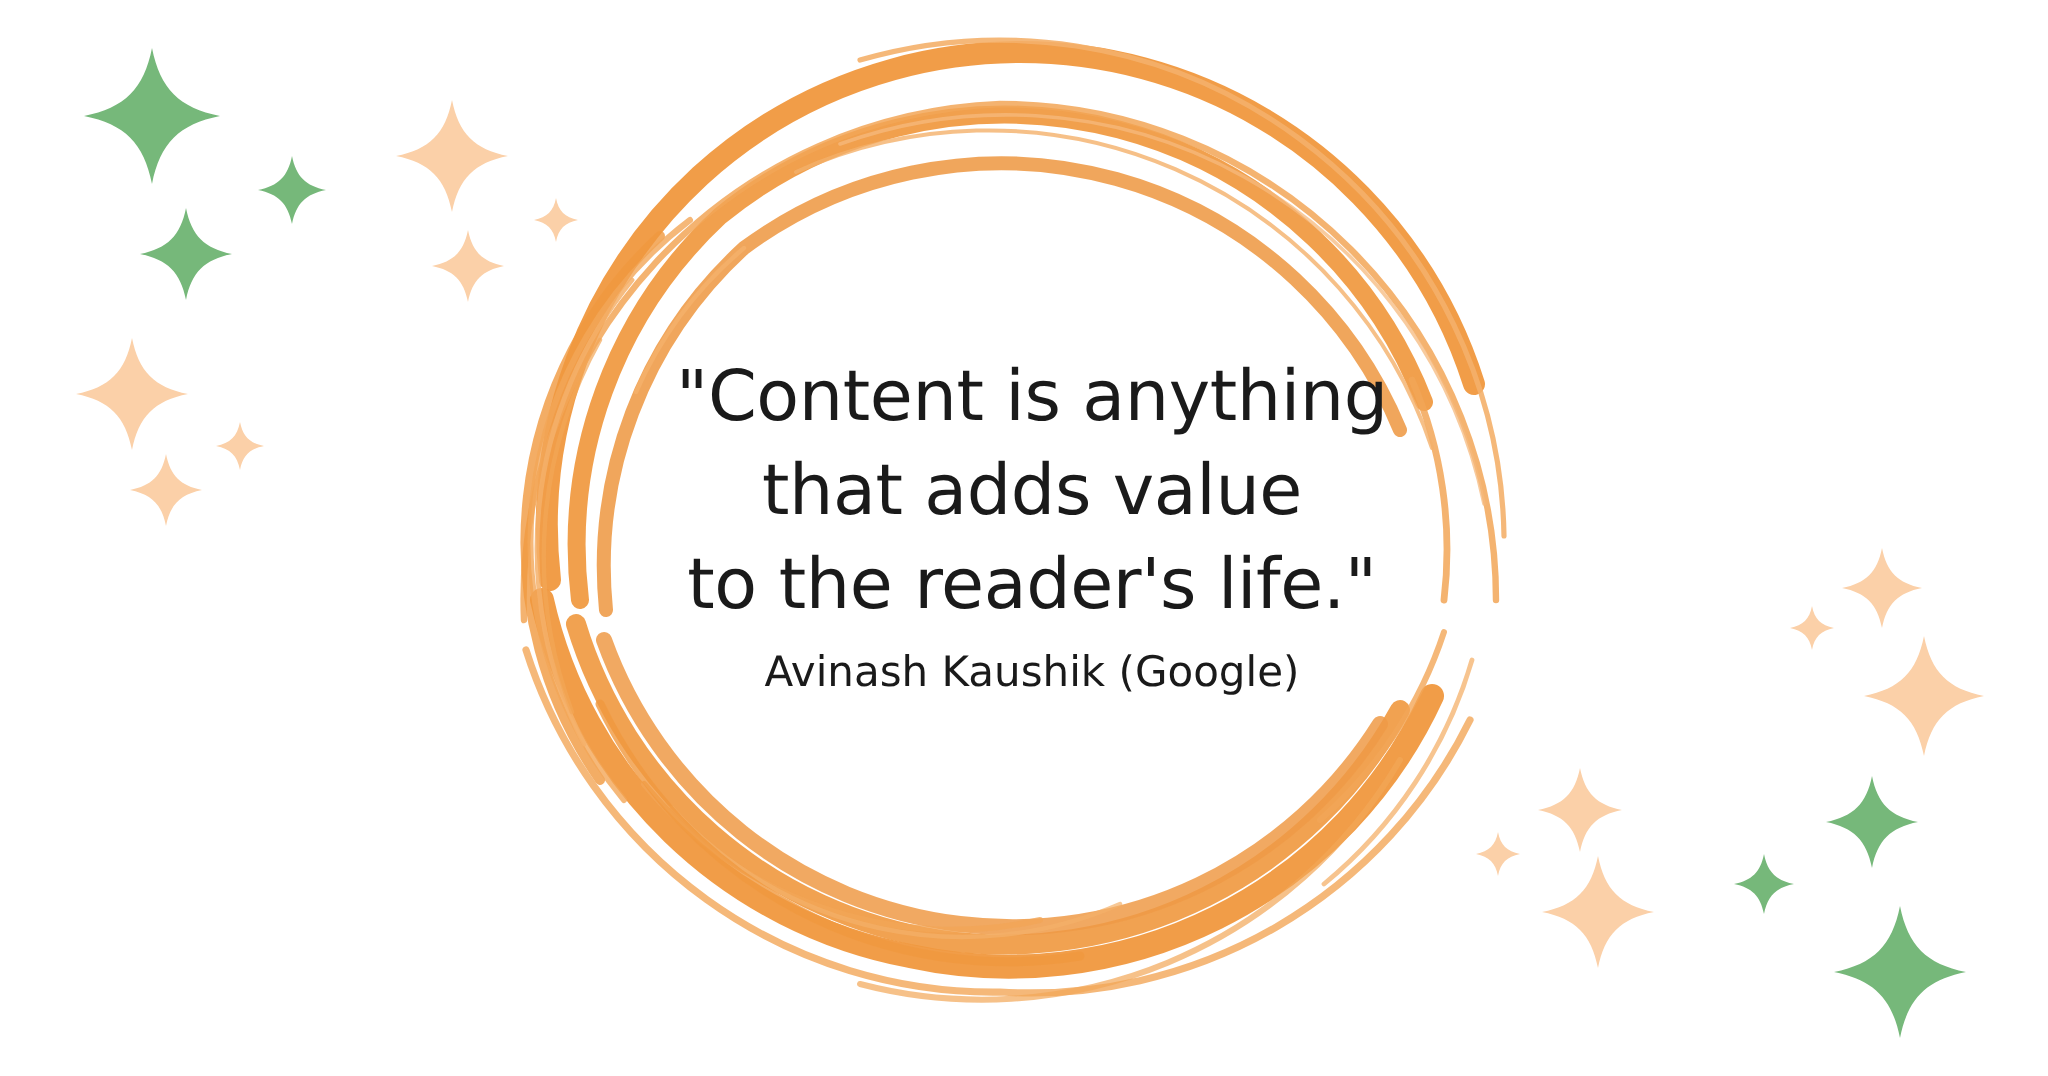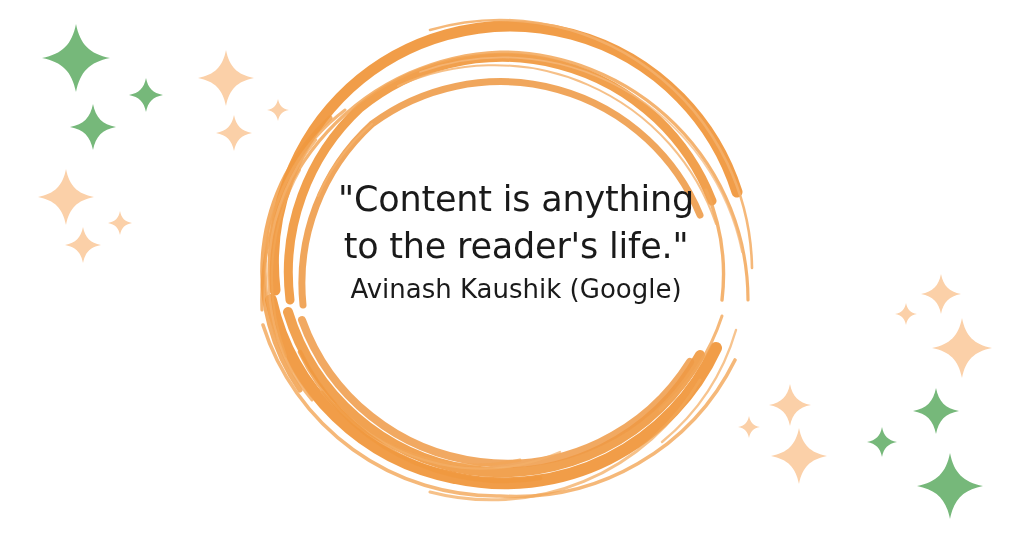--- a/index.html
+++ b/index.html
@@ -21,21 +21,21 @@
   .q-line{
     font-family:"DejaVu Sans","Liberation Sans",sans-serif;
     font-size:35px;
     line-height:47px;
     color:#1a1a1a;
     letter-spacing:-0.2px;
     white-space:nowrap;
   }
   #attribution{
     font-family:"DejaVu Sans","Liberation Sans",sans-serif;
-    font-size:26px;
+    font-size:21px;
     line-height:30px;
     color:#1a1a1a;
     margin-top:4px;
     white-space:nowrap;
   }
 </style>
 </head>
 <body>
 
 <div id="canvas">
@@ -139,17 +139,18 @@
       <use href="#sparkle" x="-28" y="-28" width="56" height="56" transform="translate(799,456)" fill="#FBD0A8"></use>
 
       <use href="#sparkle" x="-23" y="-23" width="46" height="46" transform="translate(936,411)" fill="#76B87A"></use>
       <use href="#sparkle" x="-15" y="-15" width="30" height="30" transform="translate(882,442)" fill="#76B87A"></use>
       <use href="#sparkle" x="-33" y="-33" width="66" height="66" transform="translate(950,486)" fill="#76B87A"></use>
     </g>
   </svg>
 
   <div id="quote-block">
     <div class="q-line">"Content is anything</div>
+    <div class="q-line">that adds value</div>
     <div class="q-line">to the reader's life."</div>
     <div id="attribution">Avinash Kaushik (Google)</div>
   </div>
 
 </div>
 
 </body></html>

